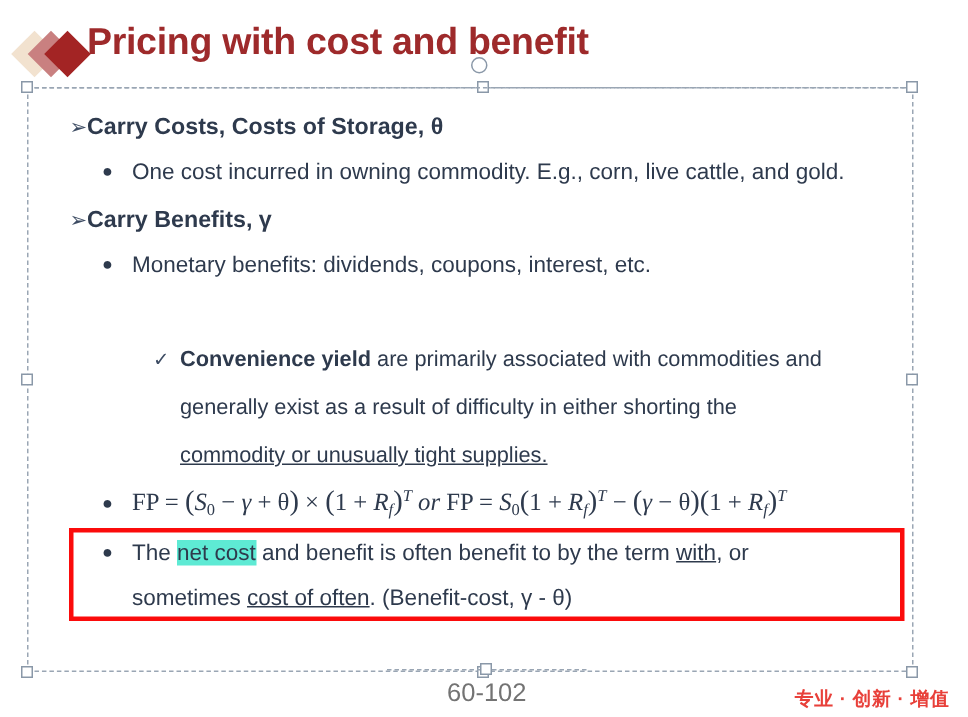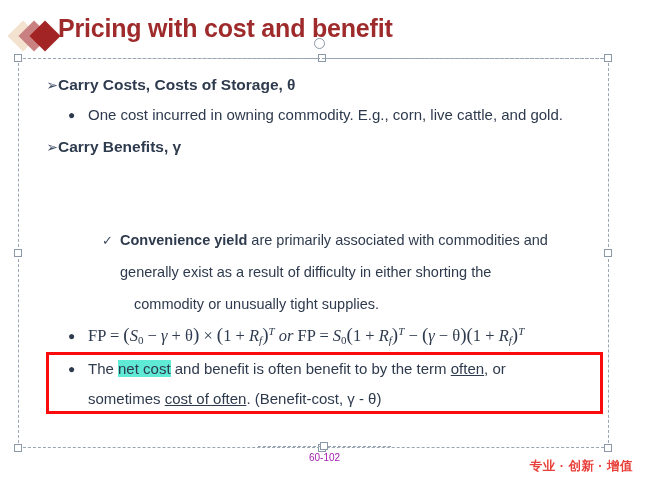--- a/index.html
+++ b/index.html
@@ -137,22 +137,22 @@
     border: 3px solid #fb0b0b;
     box-sizing: border-box;
   }
 
   
   #page-number {
     position: absolute;
     left: 258px; top: 452px;
     width: 133px;
     text-align: center;
-    font-size: 10px;
-    color: #a21caf;
+    font-size: 17px;
+    color: #737373;
   }
   #brand-slogan {
     position: absolute;
     right: 12px; top: 458px;
     font-size: 12.5px;
     font-weight: bold;
     color: #e8403a;
     letter-spacing: 0.5px;
     white-space: nowrap;
   }
@@ -190,40 +190,43 @@
   </div>
 
   <div class="line lvl1" style="left:18px; top:80px;">
     <span class="bullet">➢</span><span>Carry Benefits, γ</span>
   </div>
 
   <div class="line lvl2" style="left:50px; top:48px;">
     <span class="bullet">●</span><span>One cost incurred in owning commodity. E.g., corn, live cattle, and gold.</span>
   </div>
 
+  <div class="line lvl2" style="left:50px; top:110px;">
+    <span class="bullet">●</span><span>Monetary benefits: dividends, coupons, interest, etc.</span>
+  </div>
 
 
   <div class="line lvl3" style="left:102px; top:206px;">
     <span>generally  exist as a result of difficulty in either shorting the</span>
   </div>
 
   <div class="line lvl3" style="left:84px; top:174px;">
     <span class="bullet">✓</span><span class="b">Convenience yield</span><span> are primarily associated with commodities and</span>
   </div>
 
-  <div class="line lvl3" style="left:116px; top:238px;">
+  <div class="line lvl3" style="left:102px; top:238px;text-decoration:underline;">
     <span>commodity or unusually tight supplies.</span>
   </div>
 
   <div class="line lvl2" style="left:50px; top:266px;">
     <span class="bullet">●</span><span class="formula"><span>FP</span> <span>=</span> <span class="paren-big">(</span><i>S</i><span class="sub" style="font-style:normal">0</span> <span>−</span> <i>γ</i> <span>+</span> <span>θ</span><span class="paren-big">)</span> <span>×</span> <span class="paren-big">(</span><span>1</span> <span>+</span> <i>R</i><span class="sub">f</span><span class="paren-big">)</span><span class="up">T</span> <span class="opitalic">or</span> <span>FP</span> <span>=</span> <i>S</i><span class="sub" style="font-style:normal">0</span><span class="paren-big">(</span><span>1</span> <span>+</span> <i>R</i><span class="sub">f</span><span class="paren-big">)</span><span class="up">T</span> <span>−</span> <span class="paren-big">(</span><i>γ</i> <span>−</span> <span>θ</span><span class="paren-big">)</span><span class="paren-big">(</span><span>1</span> <span>+</span> <i>R</i><span class="sub">f</span><span class="paren-big">)</span><span class="up">T</span></span>
   </div>
 
   <div class="line lvl2" style="left:50px; top:302px;">
-    <span class="bullet">●</span><span>The </span><span class="hl">net cost</span><span> and benefit is often benefit to by the term </span><span class="u">often</span><span>, or</span>
+    <span class="bullet">●</span><span>The </span><span class="hl">net cost</span><span> and benefit is often benefit to by the term </span><span class="u">with</span><span>, or</span>
   </div>
 
   <div class="line lvl2" style="left:70px; top:332px;">
     <span>sometimes </span><span class="u">cost of often</span><span>. (Benefit-cost, γ - θ)</span>
   </div>
 
 </div>
 
 <div id="red-box"></div>
 

